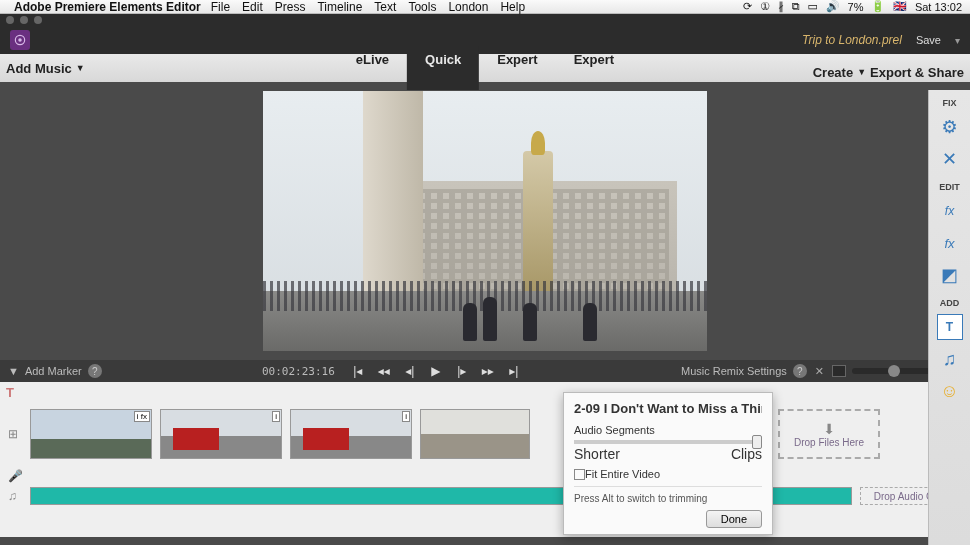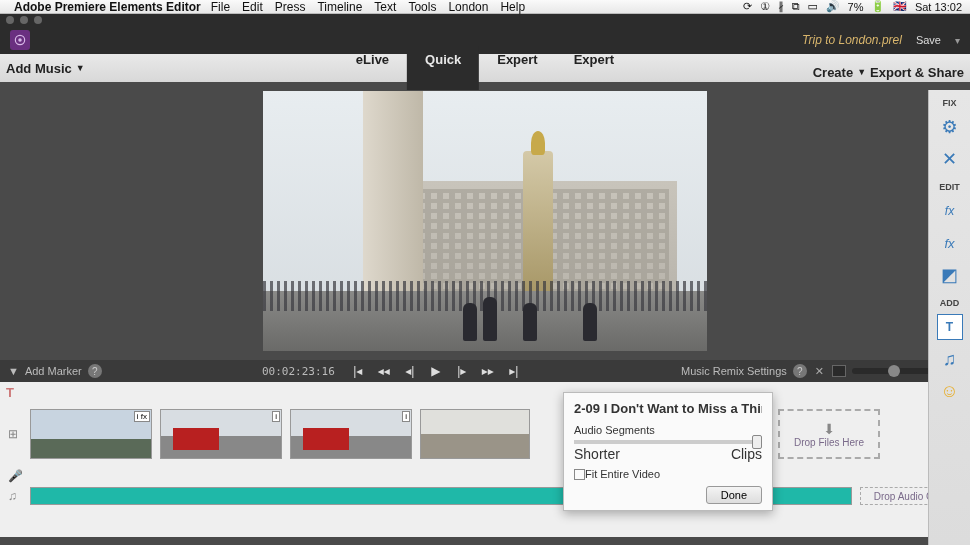--- a/index.html
+++ b/index.html
@@ -265,15 +265,16 @@
       <div class="thumb"></div>
     </div>
   <div class="ends">
     <span>Shorter</span>
     <span>Clips</span>
   </div>
   <div class="check">
     <div class="box"></div>
     <span>Fit Entire Video</span>
   </div>
+  <div class="hint">Press Alt to switch to trimming</div>
   <button class="done">Done</button>
   <div style="clear:both"></div>
 </div>
 
 </body></html>

